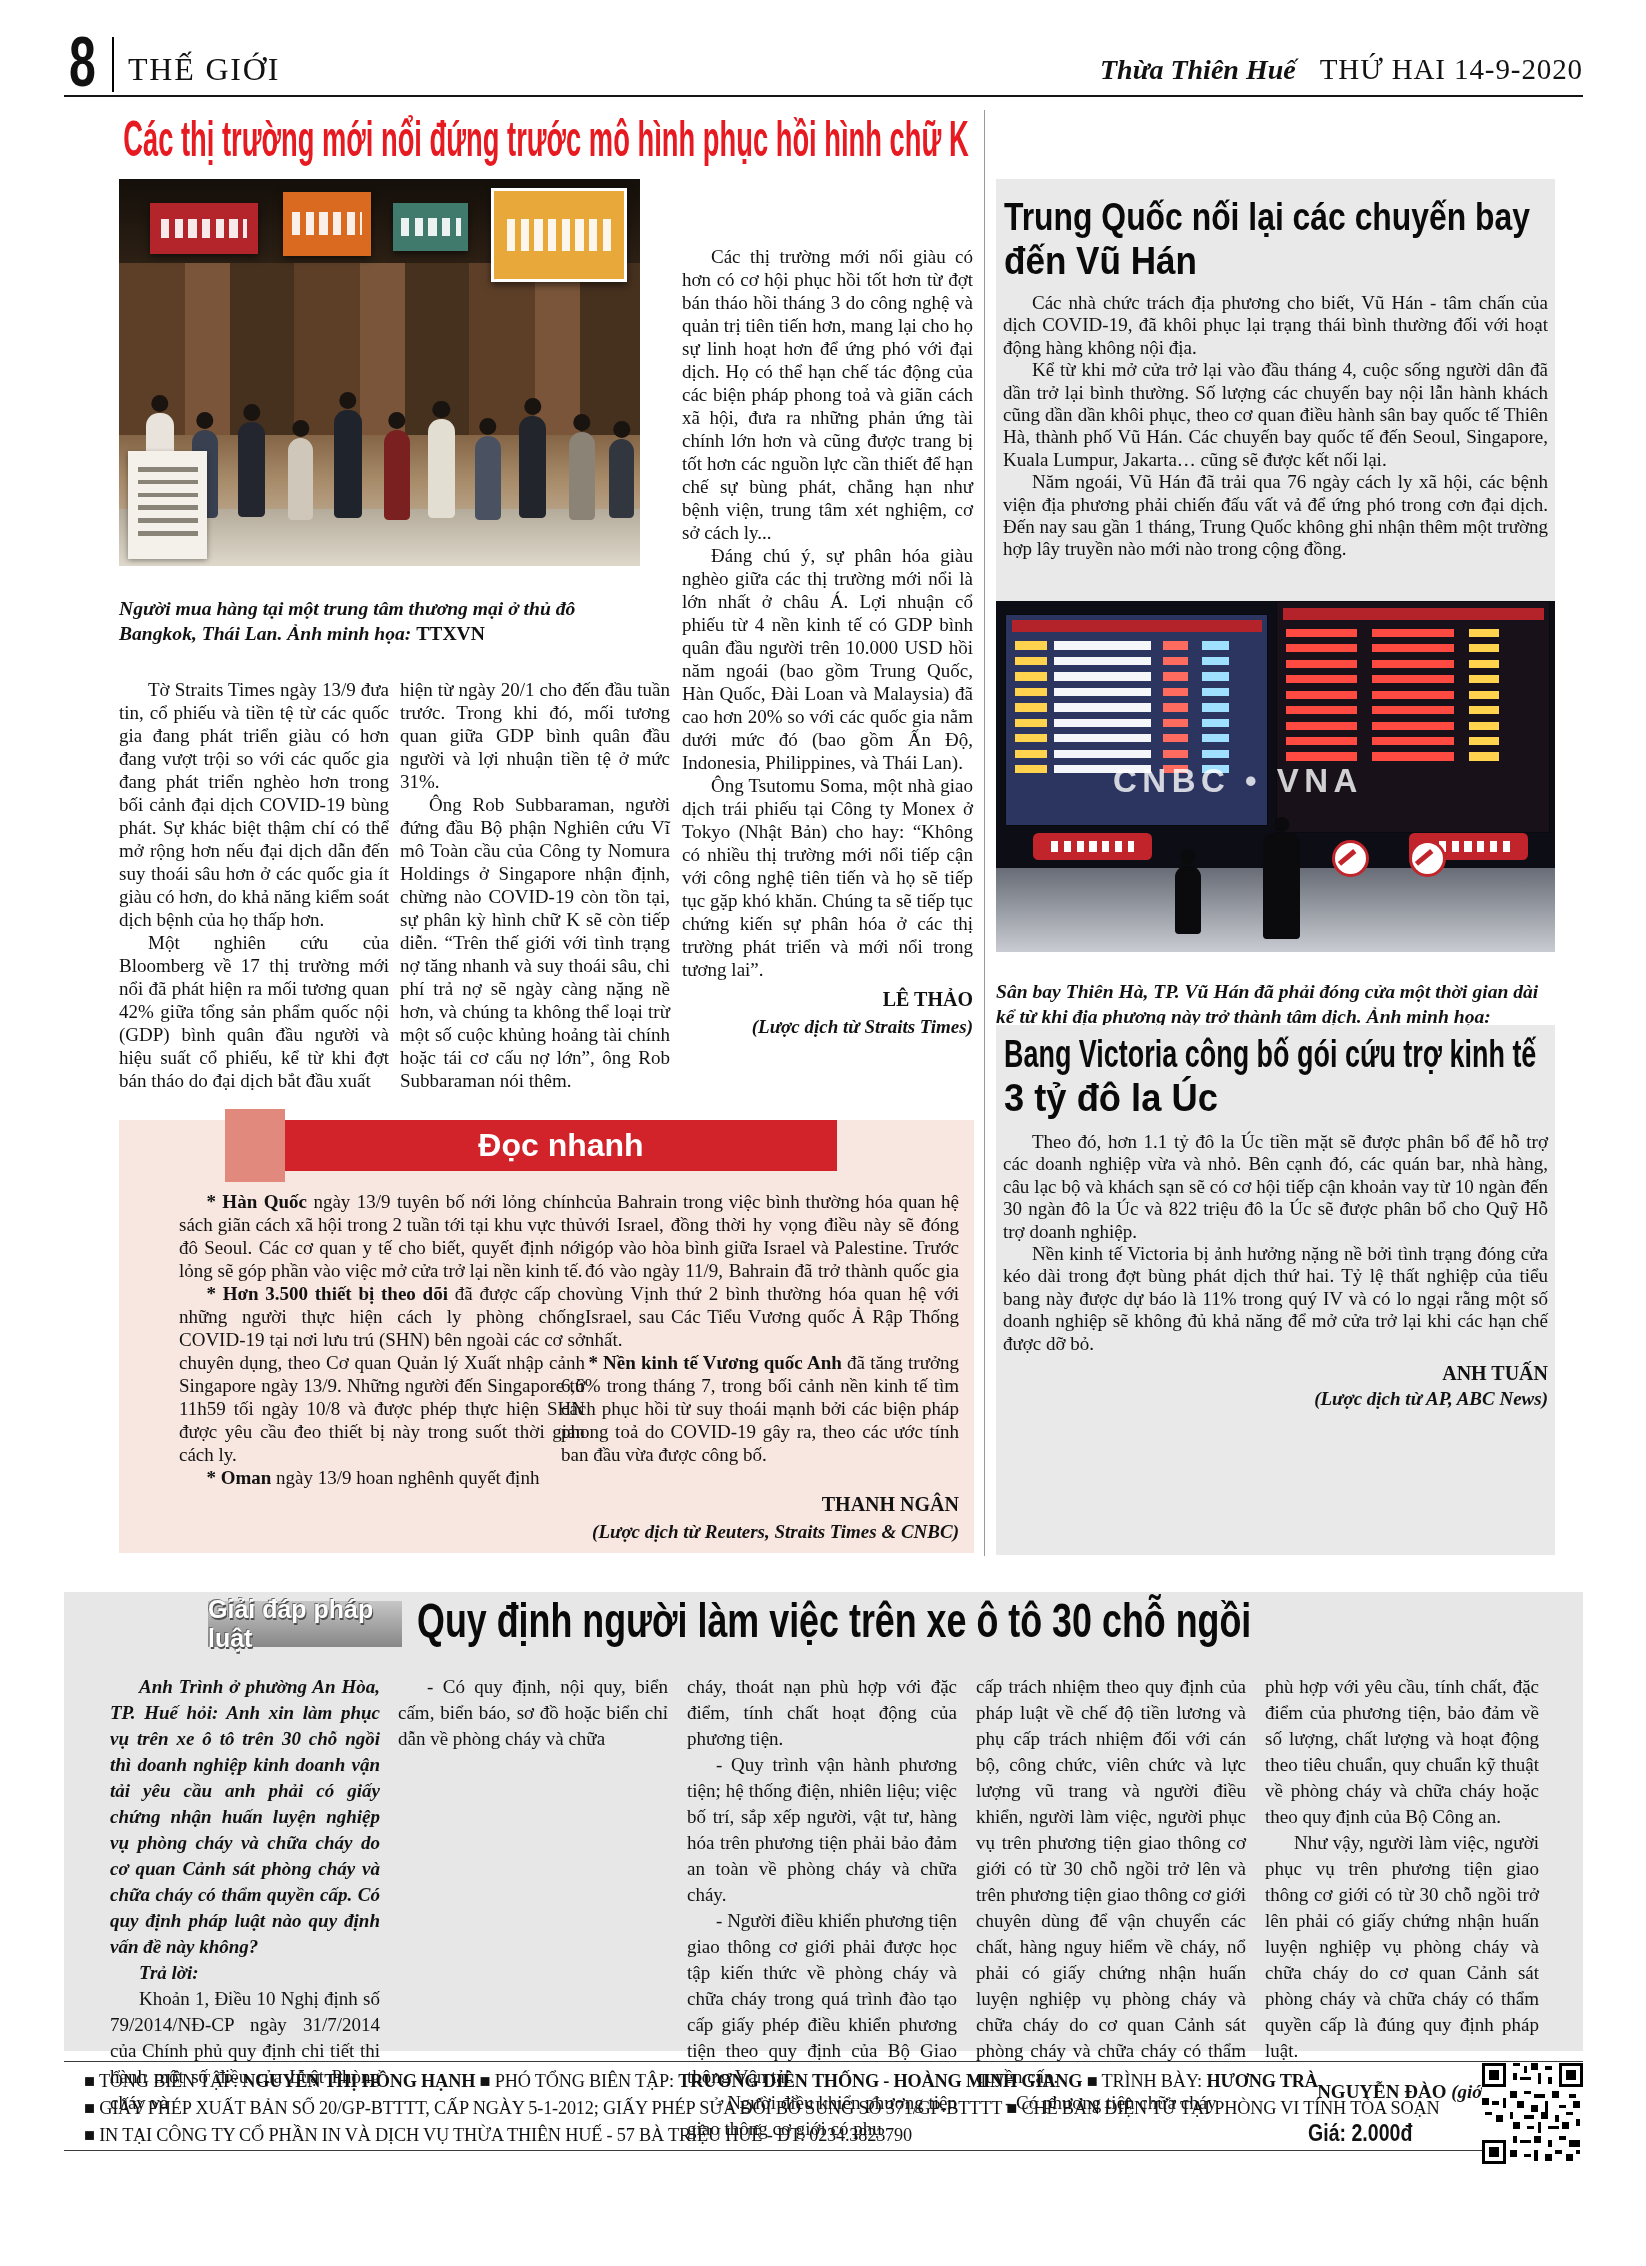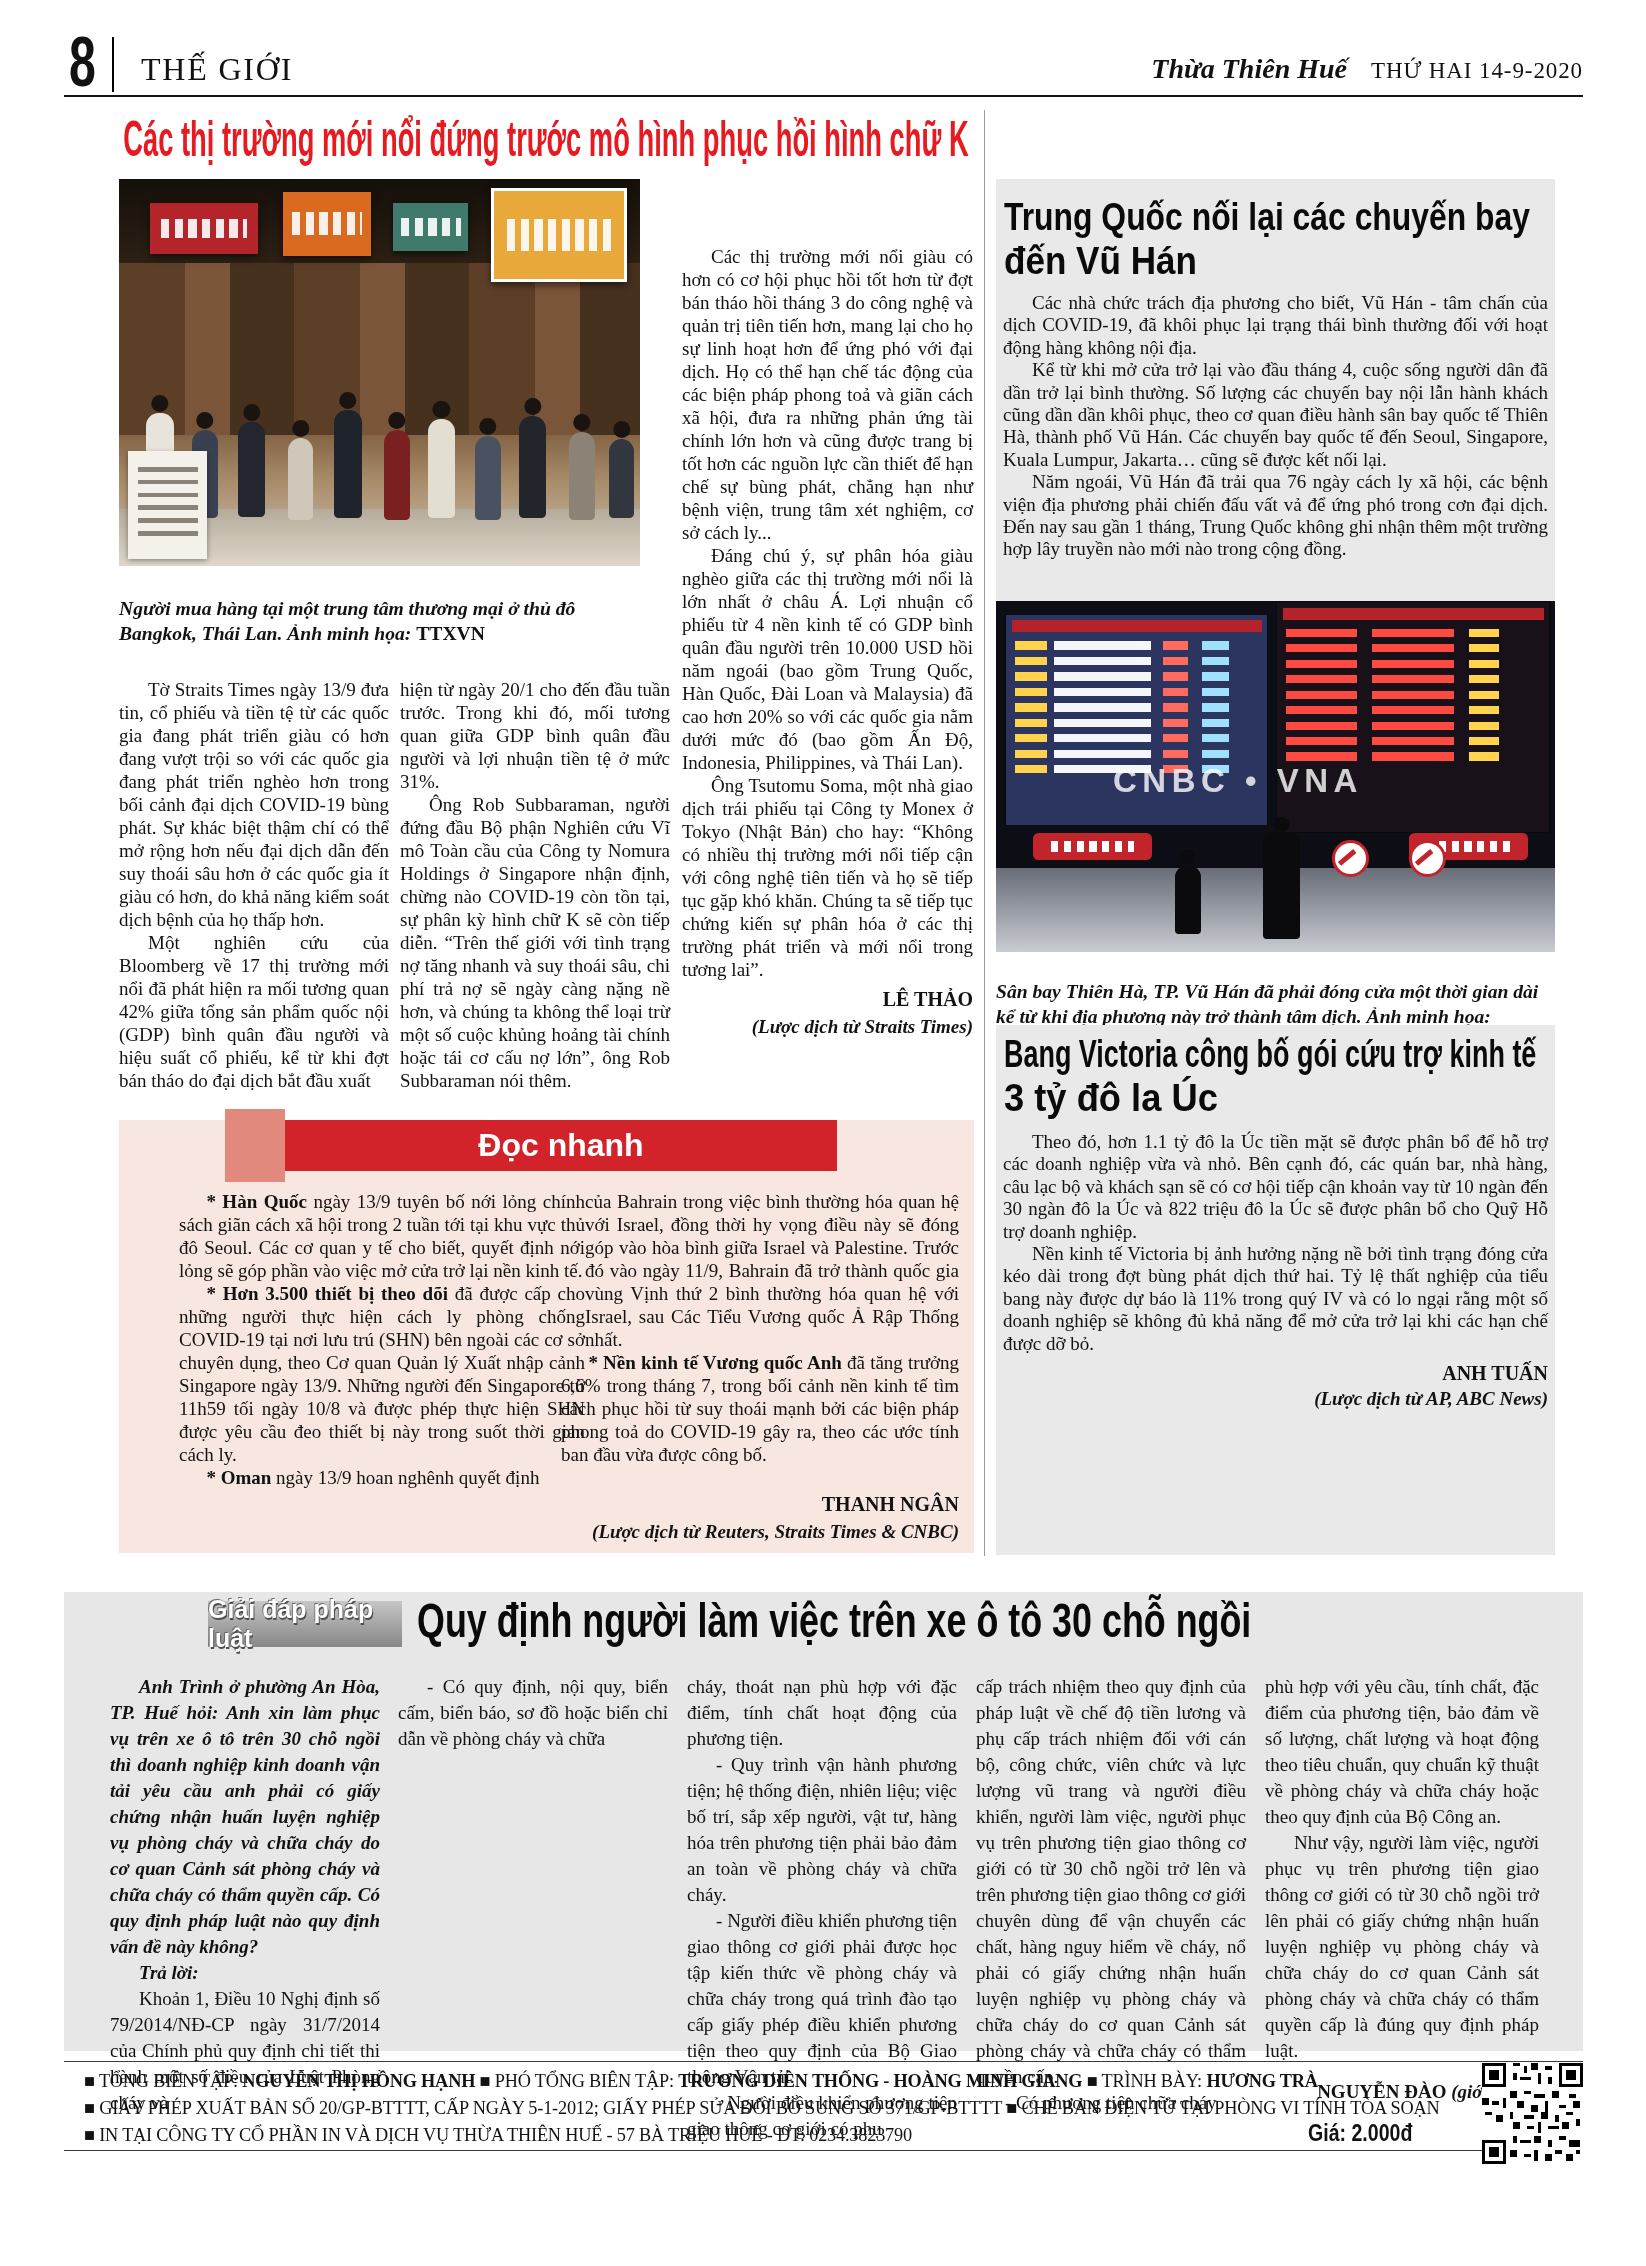--- a/index.html
+++ b/index.html
@@ -5,21 +5,21 @@
   html,body{margin:0;padding:0;background:#fff;}
   .page{position:relative;width:1647px;height:2267px;background:#fff;overflow:hidden;
         font-family:"Liberation Serif",serif;color:#121212;}
   .abs{position:absolute;}
   
   .pgnum{font-family:"Liberation Sans",sans-serif;font-weight:bold;font-size:71px;line-height:1;
          transform:scaleX(.68);transform-origin:left top;}
   .vrule{width:1.8px;background:#000;}
   .section-title{font-size:32px;letter-spacing:1.8px;}
   .masthead{font-weight:bold;font-style:italic;font-size:28px;}
-  .hdate{font-size:23px;letter-spacing:0.9px;}
+  .hdate{font-size:29px;letter-spacing:0.9px;}
   .hrule{height:1.8px;background:#151515;}
   
   svg text{font-family:"Liberation Sans",sans-serif;font-weight:bold;}
   .t-red{fill:#e61a20;}
   .t-blk{fill:#0a0a0a;}
   
   .bcol{position:absolute;text-align:justify;font-size:19px;line-height:23px;}
   .bcol p{margin:0;}
   .rcol{font-size:19px;line-height:22.4px;}
   p.ind{text-indent:29px;}
@@ -89,21 +89,21 @@
   .f-line b{font-weight:bold;}
   .price{font-family:"Liberation Sans",sans-serif;font-weight:bold;font-size:23px;transform:scaleX(.85);transform-origin:left;}
 </style>
 </head>
 <body>
 
 <div class="page">
 
   <div class="abs pgnum" style="left:69px;top:25.6px;">8</div>
   <div class="abs vrule" style="left:112px;top:37px;height:55px;"></div>
-  <div class="abs section-title" style="left:141px;top:51px;">THẾ GIỚI</div>
+  <div class="abs section-title" style="left:128px;top:51px;">THẾ GIỚI</div>
   <div class="abs" style="right:64px;top:53px;display:flex;gap:24px;align-items:baseline;">
     <span class="masthead">Thừa Thiên Huế</span>
     <span class="hdate">THỨ HAI 14-9-2020</span>
   </div>
   <div class="abs hrule" style="left:64px;top:95px;width:1519px;"></div>
 
   <svg class="abs" style="left:121px;top:108px;" width="859" height="60" viewBox="0 0 940 66">
     <text x="0" y="53" font-size="55" textLength="930" lengthAdjust="spacingAndGlyphs" class="t-red">Các thị trường mới nổi đứng trước mô hình phục hồi hình chữ K</text>
   </svg>
 

